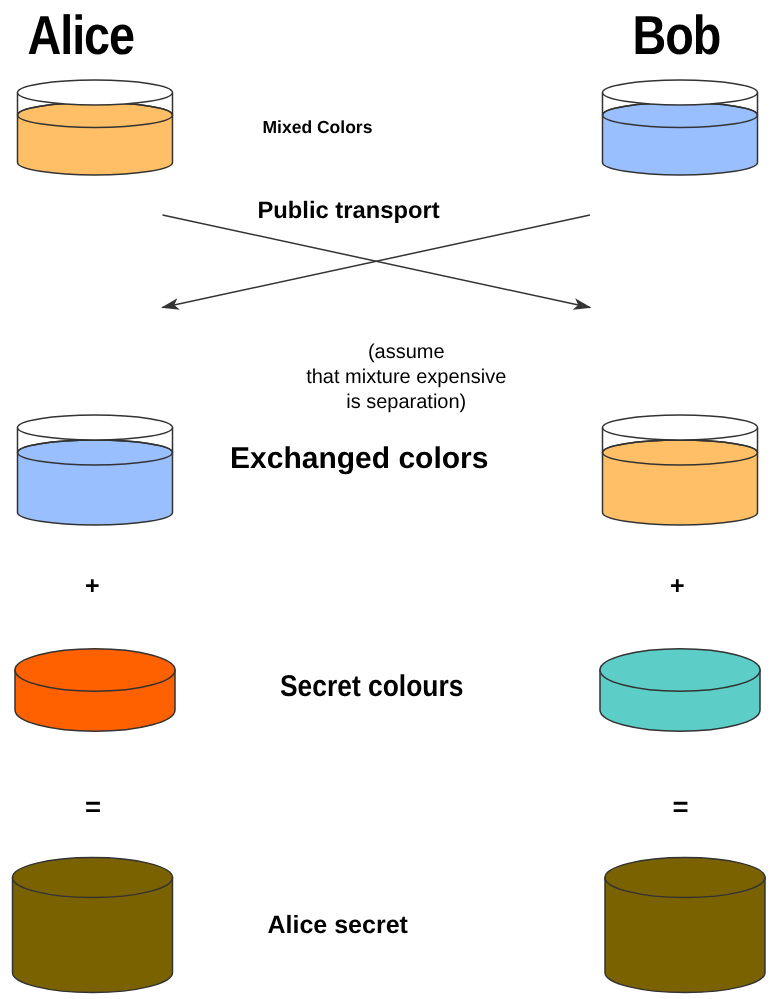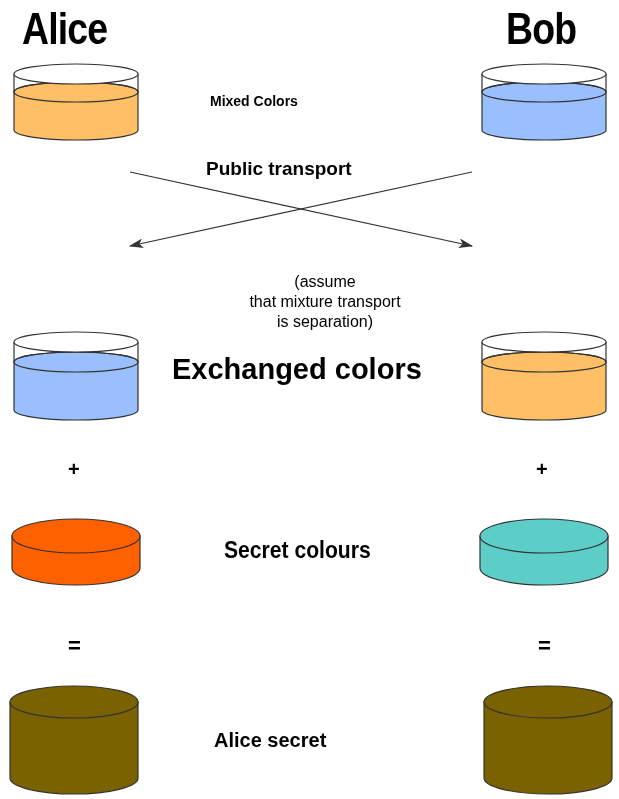--- a/index.html
+++ b/index.html
@@ -67,22 +67,22 @@
   <g>
     <path id="bc-side" d="M484,702 L484,778 A64,16 0 0 0 612,778 L612,702 Z" stroke="#333" stroke-width="1.2" fill="#7a6200"></path>
     <ellipse id="bc-top" cx="548" cy="702" rx="64" ry="16" stroke="#333" stroke-width="1.2" fill="#7a6200"></ellipse>
   </g>
 </svg>
 
 <div class="abs lbl" style="left:210px;top:93px;font-size:14px;">Mixed Colors</div>
 <div class="abs lbl" style="left:206px;top:158px;font-size:19px;">Public transport</div>
 <div class="abs" style="left:164px;top:232px;width:322px;text-align:center;font-size:16px;line-height:20px;margin-top:40px;">
   <div>(assume</div>
-  <div>that mixture transport</div>
+  <div>that mixture expensive</div>
   <div>is separation)</div>
 </div>
-<div class="abs lbl" style="left:172px;top:353px;font-size:29px;">Exchanged colors</div>
+<div class="abs lbl" style="left:184px;top:353px;font-size:24px;">Exchanged colors</div>
 <div class="abs lbl" style="left:68px;top:458px;font-size:20px;">+</div>
 <div class="abs lbl" style="left:536px;top:458px;font-size:20px;">+</div>
 <div class="abs lbl" style="left:224px;top:536px;font-size:24px;transform:scaleX(0.88);transform-origin:left top;">Secret colours</div>
 <div class="abs lbl" style="left:68px;top:633px;font-size:22px;">=</div>
 <div class="abs lbl" style="left:538px;top:633px;font-size:22px;">=</div>
 <div class="abs lbl" style="left:214px;top:729px;font-size:20px;">Alice secret</div>
 
 </body></html>

